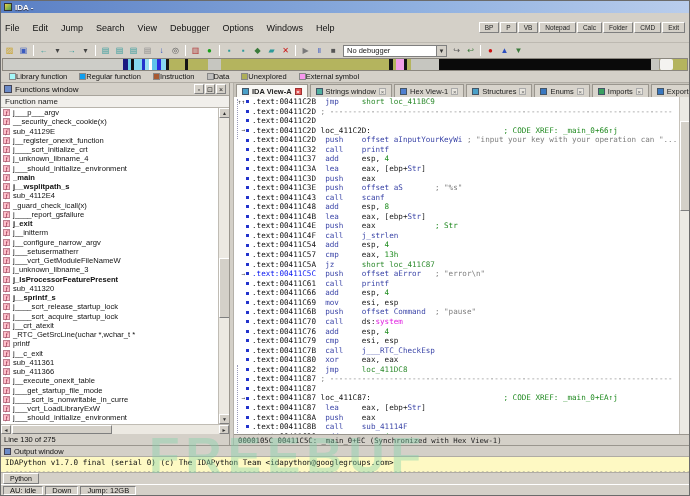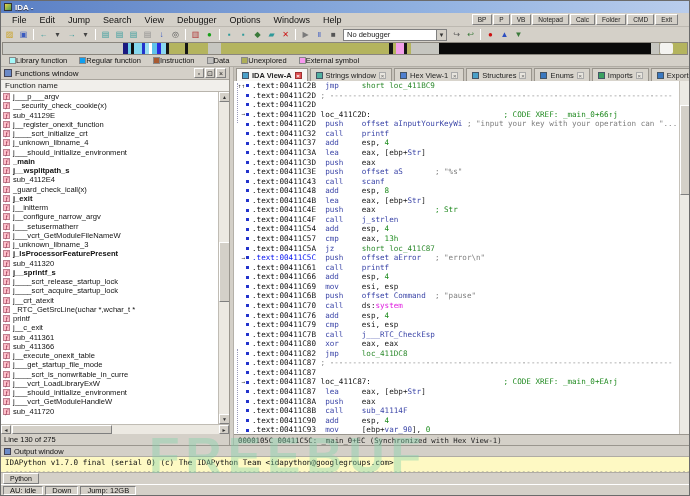--- a/index.html
+++ b/index.html
@@ -4,21 +4,21 @@
 <style>
   html,body{margin:0;padding:0;background:#9a9a9a;}
   *{box-sizing:border-box;}
   .win{position:relative;width:690px;height:496px;background:#d4d0c8;border:1px solid #6b6b6b;
        font-family:"Liberation Sans",sans-serif;overflow:hidden;display:flex;flex-direction:column;}
   
   .titlebar{height:12px;background:linear-gradient(90deg,#5a7fc4,#8fb0e0 60%,#b9cdec);display:flex;align-items:center;padding:0 3px;flex:0 0 auto;}
   .app-icon{width:8px;height:8px;background:linear-gradient(135deg,#e8d44a,#4a9a4a);border:1px solid #333;margin-right:3px;}
   .title-text{color:#fff;font-size:8px;font-weight:bold;text-shadow:0 1px 1px #334;}
   
-  .menurow{height:14px;display:flex;align-items:center;justify-content:space-between;padding:0 9px;border-bottom:1px solid #bdb9b1;flex:0 0 auto;gap:29px;}
+  .menurow{height:30px;display:flex;align-items:center;justify-content:space-between;padding:0 2px;border-bottom:1px solid #bdb9b1;flex:0 0 auto;gap:29px;}
   .menus{display:flex;gap:13px;padding-left:2px;}
   .menu-item{font-size:9px;color:#111;cursor:default;}
   .launchers{display:flex;gap:1px;padding-right:2px;}
   .launch-btn{font-size:6.5px;line-height:9px;height:11px;padding:0 5px;background:#d4d0c8;
       border:1px solid;border-color:#fff #7f7f7f #7f7f7f #fff;color:#222;}
   
   .toolbar{height:15px;display:flex;align-items:center;padding:0 2px;gap:1px;flex:0 0 auto;}
   .tico{width:13px;height:12px;display:flex;align-items:center;justify-content:center;font-size:8px;line-height:12px;}
   .tsep{width:1px;height:11px;background:#9a968e;border-right:1px solid #fff;margin:0 2px;}
   .combo{width:104px;height:12px;background:#fff;border:1px solid #7f7f7f;display:flex;align-items:center;font-size:7.5px;color:#222;padding-left:3px;position:relative;margin:0 2px;}
@@ -275,20 +275,24 @@
               <span class="ficon">f</span>
               <span class="fname bold">j__wsplitpath_s</span>
             </div>
             <div class="frow">
               <span class="ficon">f</span>
               <span class="fname">sub_4112E4</span>
             </div>
             <div class="frow">
               <span class="ficon">f</span>
               <span class="fname">_guard_check_icall(x)</span>
+            </div>
+            <div class="frow">
+              <span class="ficon">f</span>
+              <span class="fname">j____report_gsfailure</span>
             </div>
             <div class="frow">
               <span class="ficon">f</span>
               <span class="fname bold">j_exit</span>
             </div>
             <div class="frow">
               <span class="ficon">f</span>
               <span class="fname">j__initterm</span>
             </div>
             <div class="frow">

